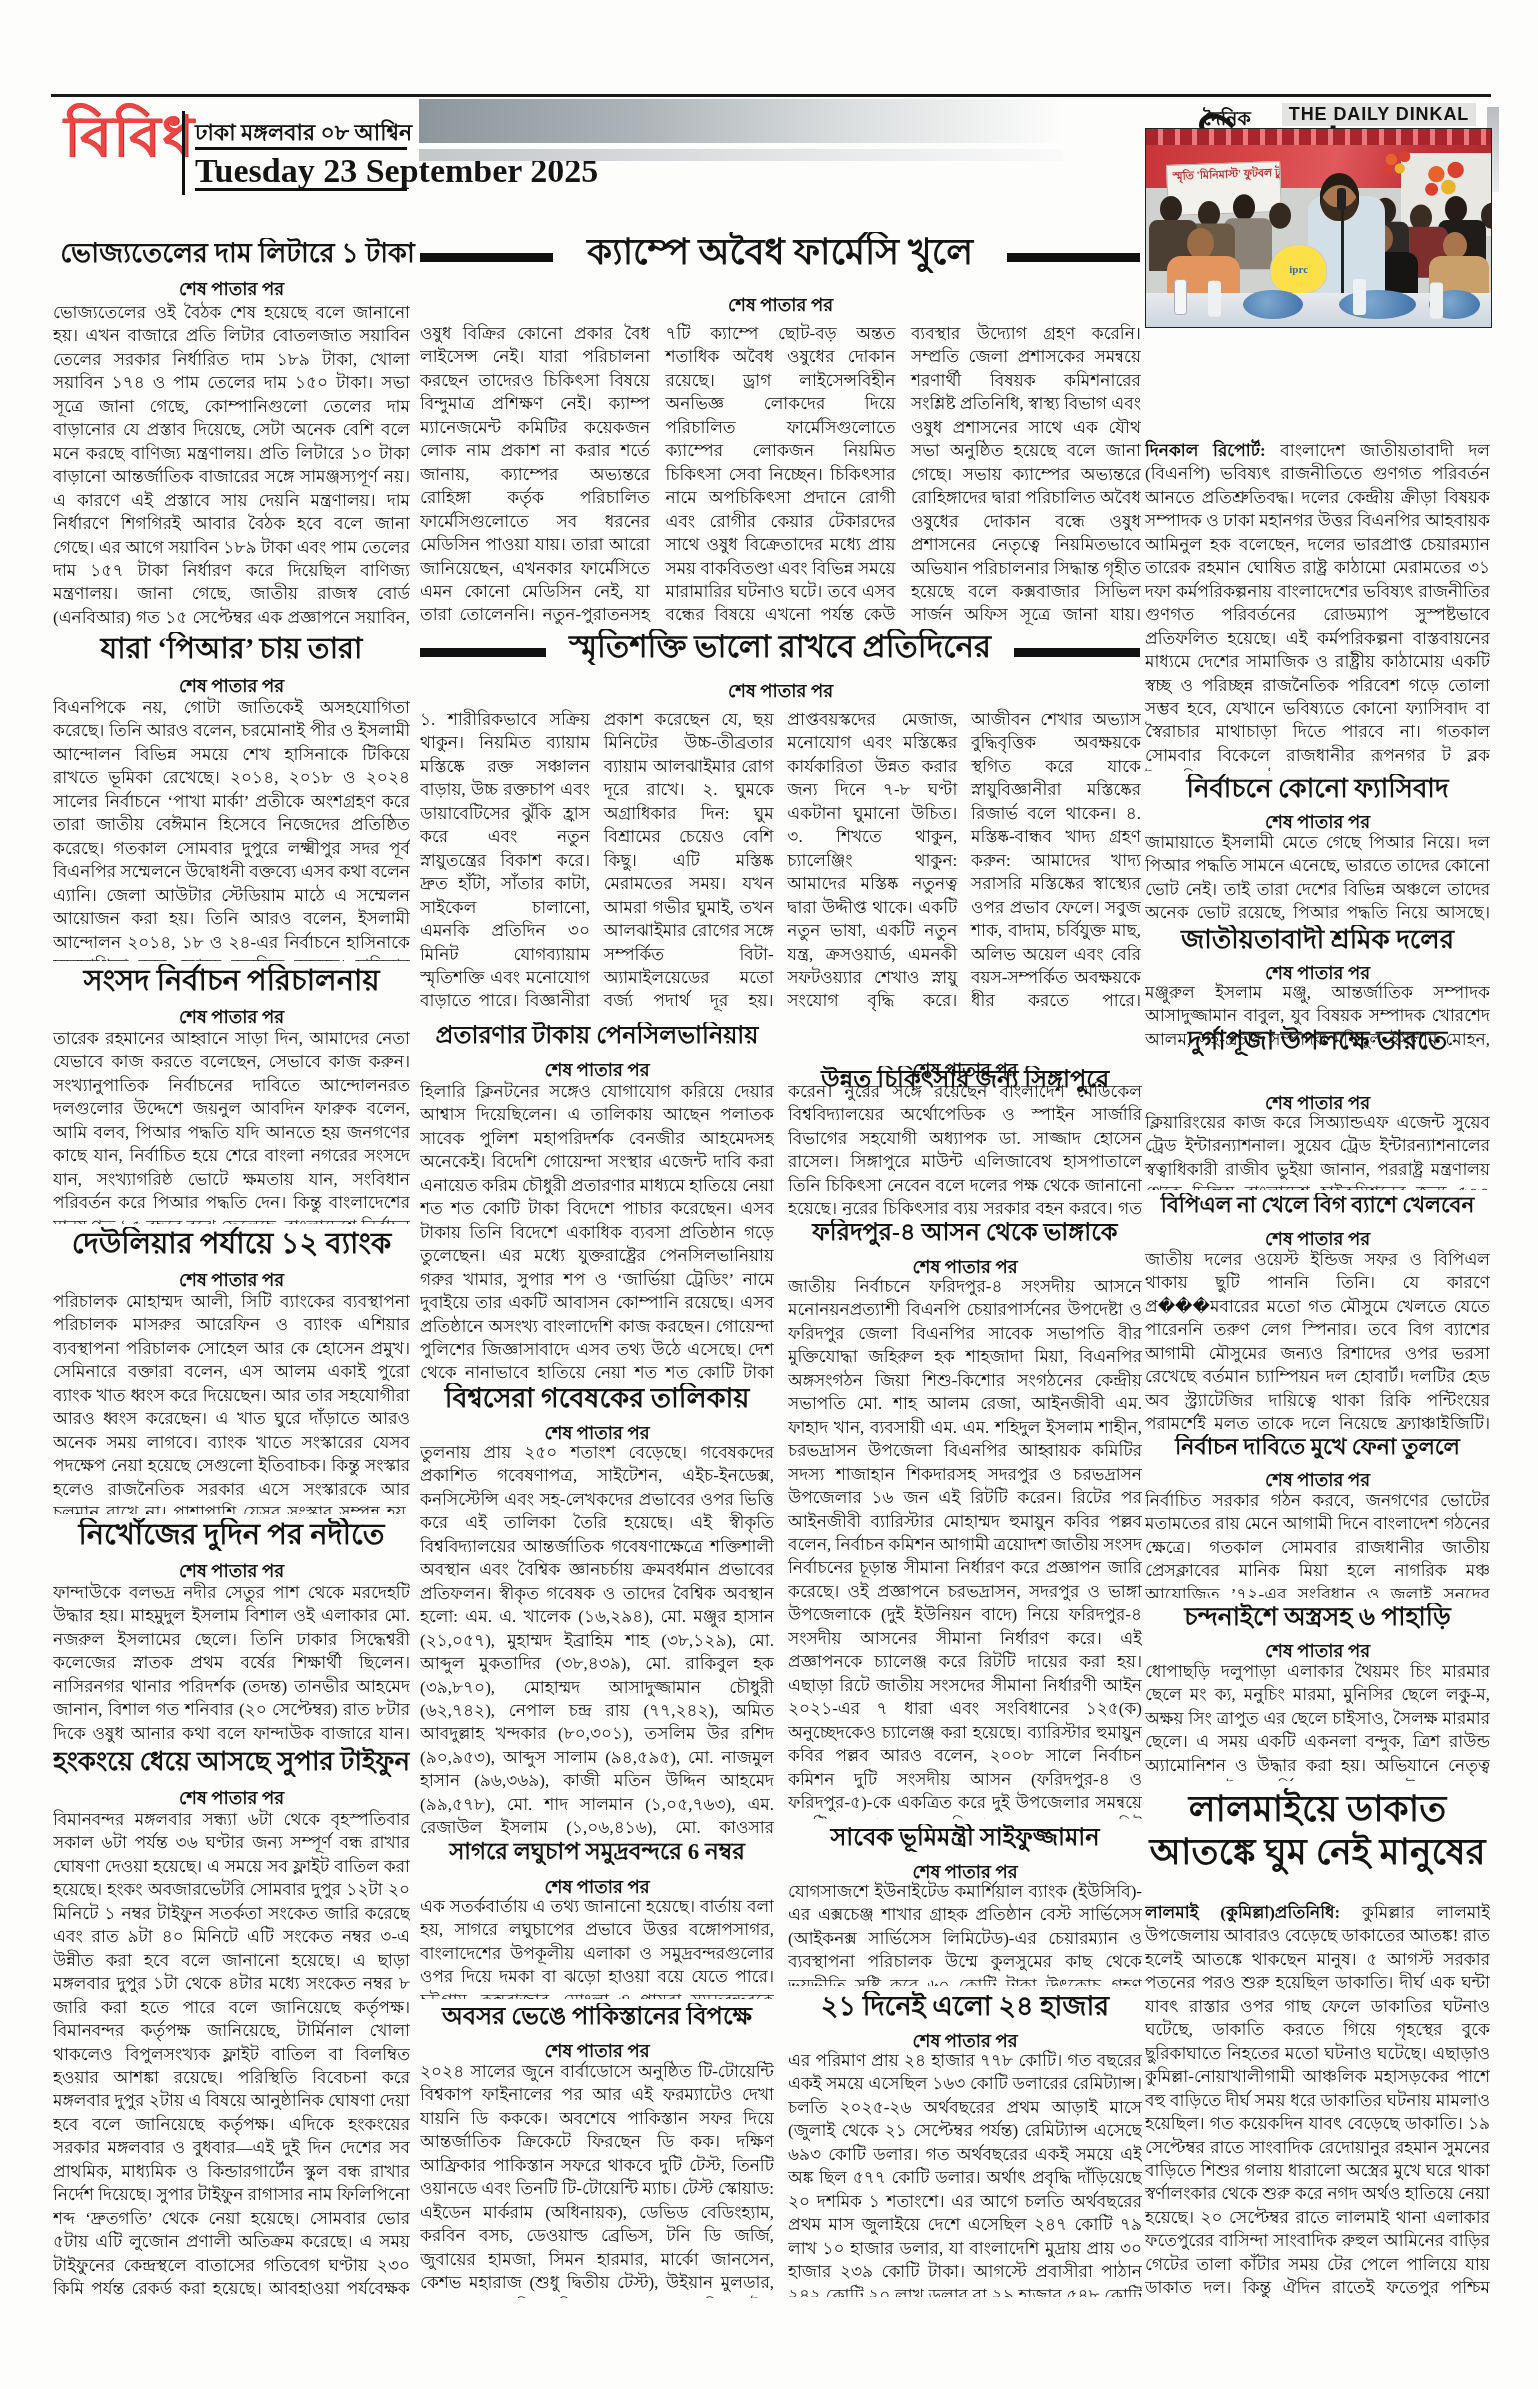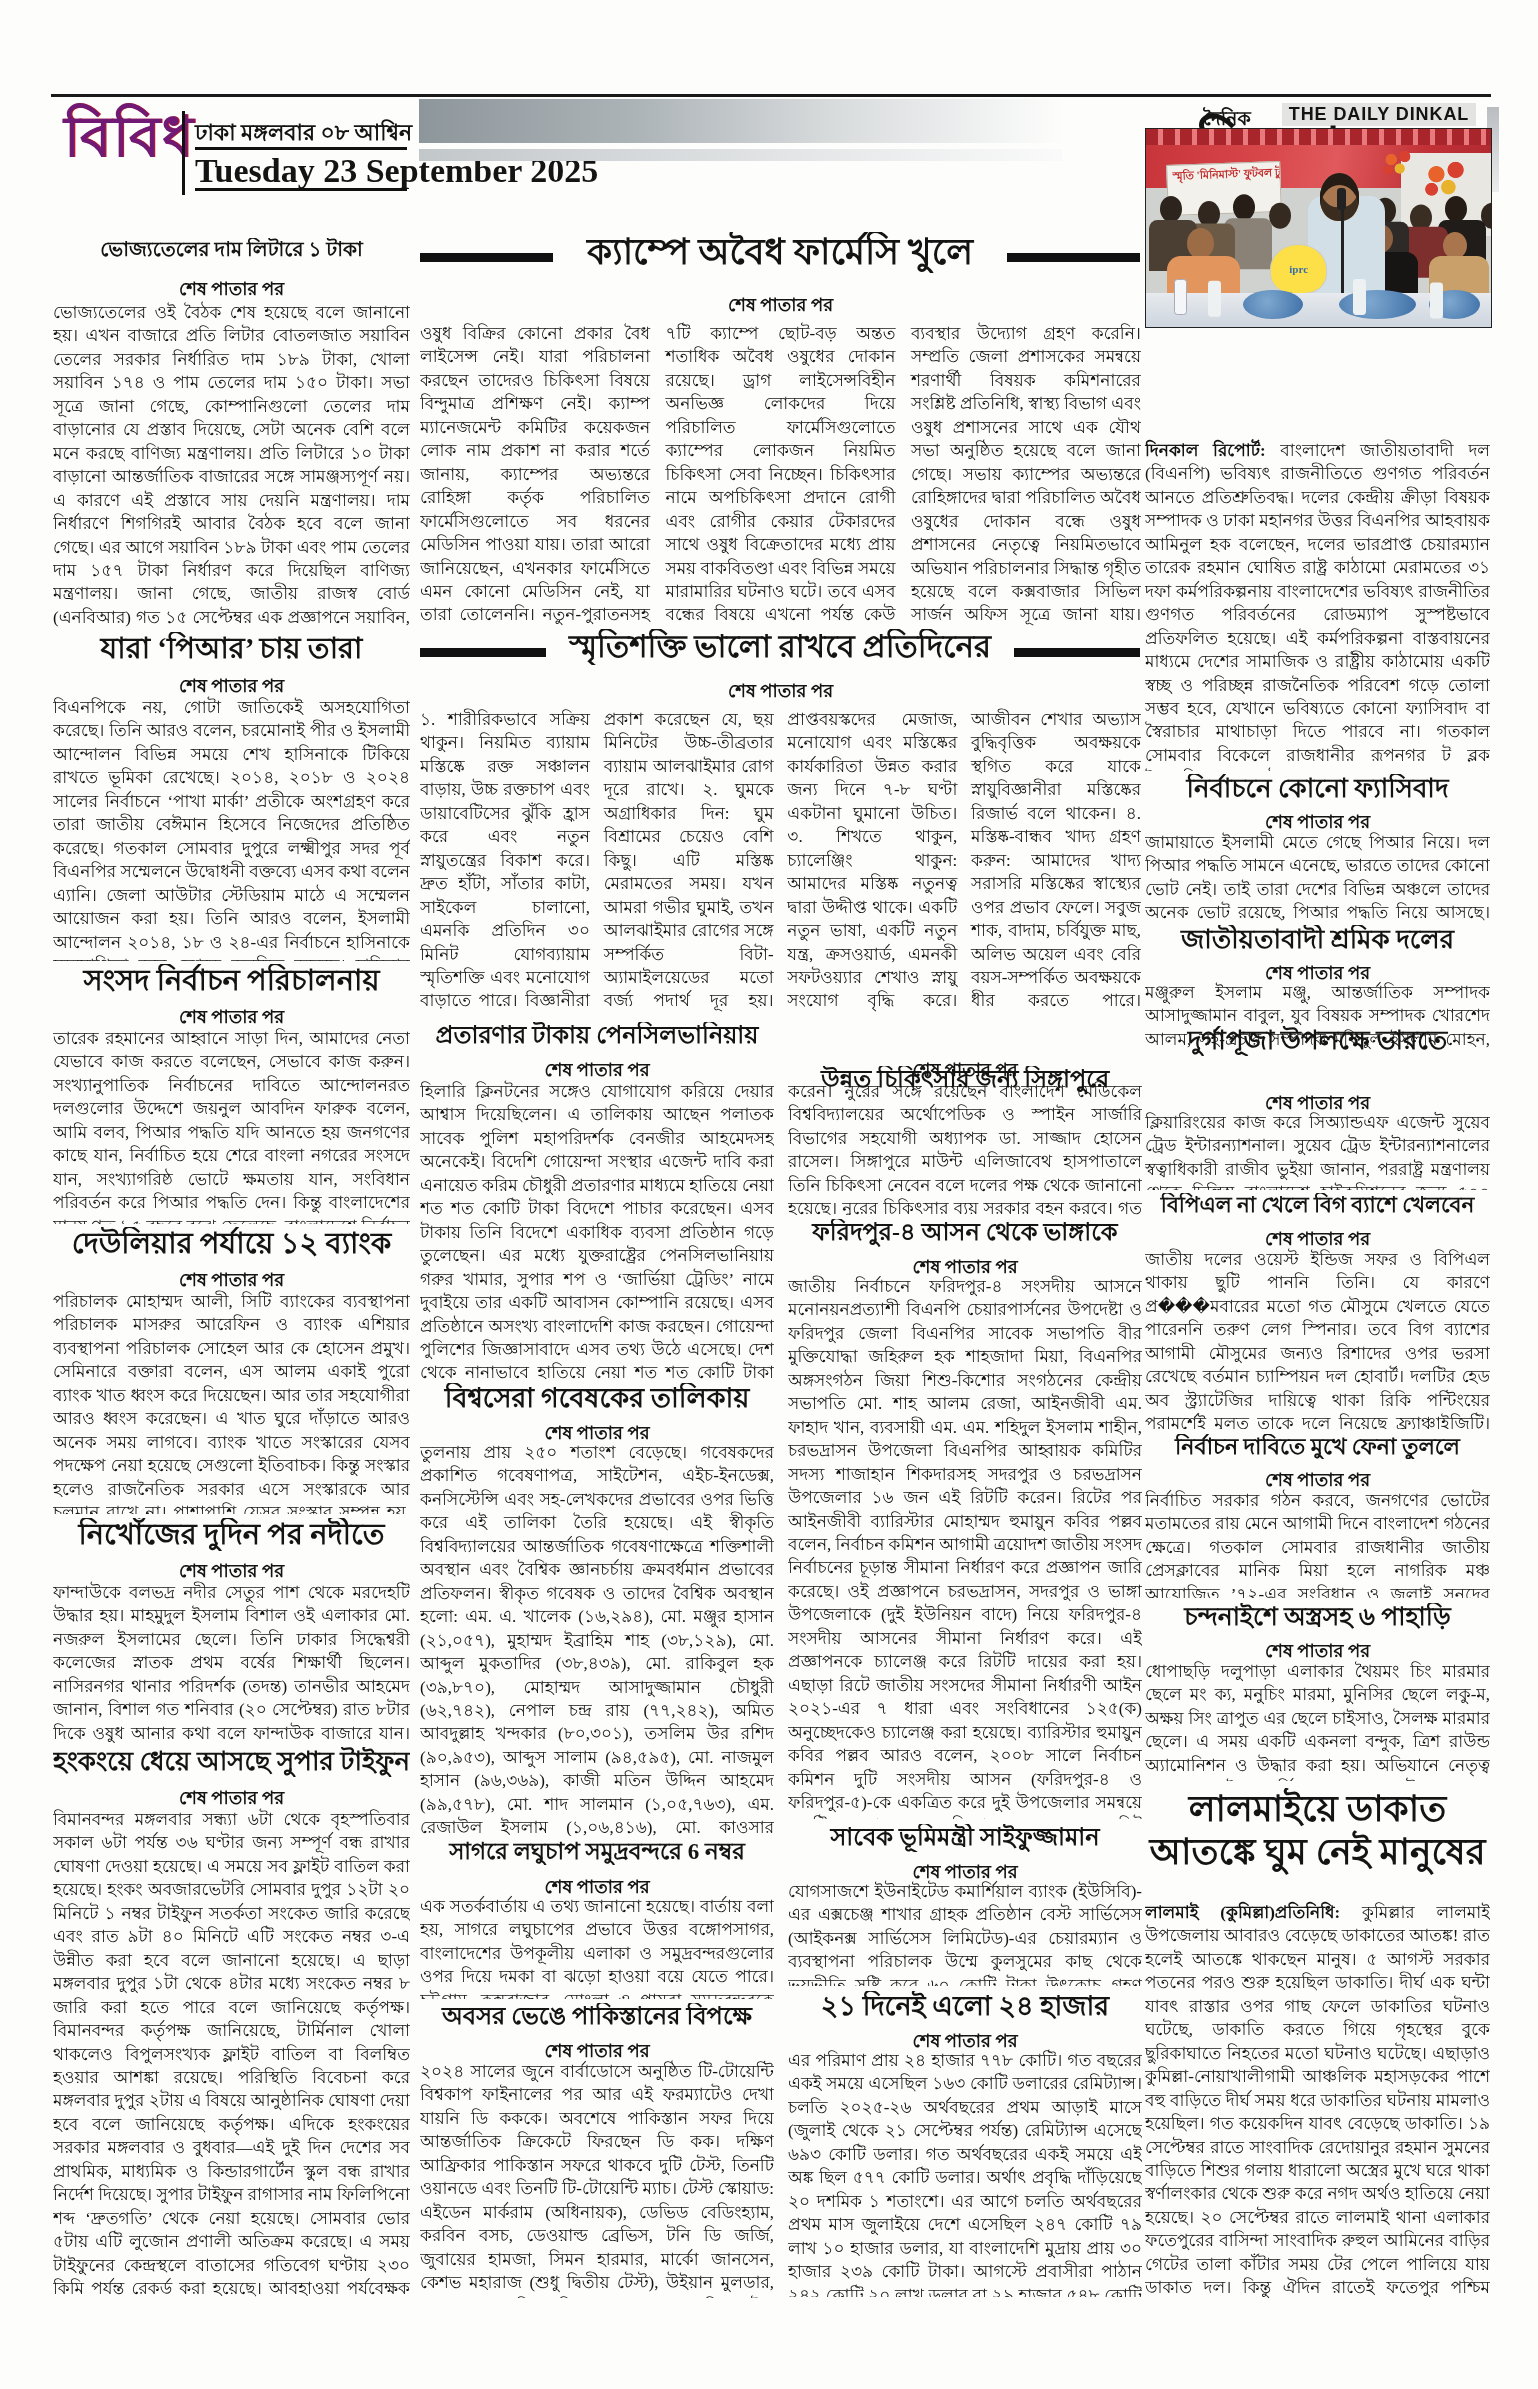--- a/index.html
+++ b/index.html
@@ -1,21 +1,21 @@
 <!DOCTYPE html>
 <html lang="bn" style="font-size:13.7px"><head>
 <meta charset="utf-8">
 <style>
   html,body{margin:0;padding:0;background:#e9e9e6;}
   #page{position:relative;width:1538px;height:2389px;background:#fdfdfb;overflow:hidden;
         font-family:"Liberation Serif","DejaVu Serif",serif;color:#141414;}
   .abs{position:absolute;}
   
   .toprule{background:#1a1a1a;height:2.6px;}
-  .seclogo{color:#701a75;font-weight:bold;font-size:56px;line-height:1;letter-spacing:1.7px;
+  .seclogo{color:#ef4444;font-weight:bold;font-size:56px;line-height:1;letter-spacing:1.7px;
            text-shadow:0.9px 0 #cf1b1b;}
   .vbar{background:#111;width:2.6px;}
   .datebn{font-weight:bold;font-size:22px;white-space:nowrap;}
   .dateen{font-weight:bold;font-size:34px;white-space:nowrap;font-family:"Liberation Serif",serif;}
   .daterule{background:#111;height:2.6px;}
   .graybar{background:linear-gradient(90deg,#8d969b 0%,#aeb5b9 35%,#d9dcdd 65%,#f4f5f5 92%,#fdfdfb 100%);}
   .graybar2{background:linear-gradient(90deg,#c2c7ca 0%,#e4e6e7 60%,#fafafa 100%);}
   .brandbn{font-weight:900;font-size:60px;line-height:1;letter-spacing:0.9px;}
   .brandsm{font-weight:bold;font-size:19px;}
   .branden{font-weight:bold;font-size:18px;background:#e3e3e1;padding:0.9px 6.8px;letter-spacing:0.9px;
@@ -77,21 +77,21 @@
   <div class="abs daterule" style="left:195px;top:188px;width:212px;"></div>
   <div class="abs graybar" style="left:419px;top:99px;width:643px;height:44px;"></div>
   <div class="abs graybar2" style="left:419px;top:149px;width:643px;height:12px;"></div>
   <div class="abs brandsm" style="left:1203px;top:104px;">দৈনিক</div>
   <div class="abs branden" style="left:1282px;top:103px;">THE DAILY DINKAL</div>
   <div class="abs brandbn" style="left:1196px;top:120px;">দিনকাল</div>
   <div class="abs tagline" style="left:1243px;top:183px;">দেশ ও জনগণের কথা বলে</div>
   <div class="abs pageno" style="left:1453px;top:126px;">৭</div>
   <div class="abs pagenostrip" style="left:1487px;top:107px;width:12px;height:85px;"></div>
 
-  <div class="abs hl" style="left:53px;top:238px;width:357px;font-size:20px;">ভোজ্যতেলের দাম লিটারে ১ টাকা</div>
+  <div class="abs hl" style="left:59px;top:238px;width:357px;font-size:27px;">ভোজ্যতেলের দাম লিটারে ১ টাকা</div>
   <div class="abs sub" style="left:53px;top:275px;width:357px;">শেষ পাতার পর</div>
   <div class="abs body" style="left:53px;top:301px;width:357px;height:326px;">ভোজ্যতেলের ওই বৈঠক শেষ হয়েছে বলে জানানো হয়। এখন বাজারে প্রতি লিটার বোতলজাত সয়াবিন তেলের সরকার নির্ধারিত দাম ১৮৯ টাকা, খোলা সয়াবিন ১৭৪ ও পাম তেলের দাম ১৫০ টাকা। সভা সূত্রে জানা গেছে, কোম্পানিগুলো তেলের দাম বাড়ানোর যে প্রস্তাব দিয়েছে, সেটা অনেক বেশি বলে মনে করছে বাণিজ্য মন্ত্রণালয়। প্রতি লিটারে ১০ টাকা বাড়ানো আন্তর্জাতিক বাজারের সঙ্গে সামঞ্জস্যপূর্ণ নয়। এ কারণে এই প্রস্তাবে সায় দেয়নি মন্ত্রণালয়। দাম নির্ধারণে শিগগিরই আবার বৈঠক হবে বলে জানা গেছে। এর আগে সয়াবিন ১৮৯ টাকা এবং পাম তেলের দাম ১৫৭ টাকা নির্ধারণ করে দিয়েছিল বাণিজ্য মন্ত্রণালয়। জানা গেছে, জাতীয় রাজস্ব বোর্ড (এনবিআর) গত ১৫ সেপ্টেম্বর এক প্রজ্ঞাপনে সয়াবিন, সানফ্লাওয়ার, পাম ও ভুট্টার তেল আমদানিতে এক শতাংশ উৎসে কর বসিয়েছে। যা ভোজ্যতেলের দামে প্রভাব ফেলছে বলেও জানান ব্যবসায়ীরা।</div>
 
   <div class="abs hl" style="left:53px;top:632px;width:357px;font-size:29px;">যারা ‘পিআর’ চায় তারা</div>
   <div class="abs sub" style="left:53px;top:672px;width:357px;">শেষ পাতার পর</div>
   <div class="abs body" style="left:53px;top:696px;width:357px;height:265px;">বিএনপিকে নয়, গোটা জাতিকেই অসহযোগিতা করেছে। তিনি আরও বলেন, চরমোনাই পীর ও ইসলামী আন্দোলন বিভিন্ন সময়ে শেখ হাসিনাকে টিকিয়ে রাখতে ভূমিকা রেখেছে। ২০১৪, ২০১৮ ও ২০২৪ সালের নির্বাচনে ‘পাখা মার্কা’ প্রতীকে অংশগ্রহণ করে তারা জাতীয় বেঈমান হিসেবে নিজেদের প্রতিষ্ঠিত করেছে। গতকাল সোমবার দুপুরে লক্ষ্মীপুর সদর পূর্ব বিএনপির সম্মেলনে উদ্বোধনী বক্তব্যে এসব কথা বলেন এ্যানি। জেলা আউটার স্টেডিয়াম মাঠে এ সম্মেলন আয়োজন করা হয়। তিনি আরও বলেন, ইসলামী আন্দোলন ২০১৪, ১৮ ও ২৪-এর নির্বাচনে হাসিনাকে সহযোগিতা করে দেশকে কলঙ্কিত করেছে। হাসিনার স্থায়িত্ব বাড়িয়ে দেয়ার ক্ষেত্রে দালালিতে তারা মাখামাখি ছিলো। জামায়াতে ইসলামীর ভূমিকা এবং তারা ৮৬ ও ৯৬ সালে বিভিন্নভাবে শুধু আমাদের অসহযোগিতা করেনি, পুরো জাতিকে অসহযোগিতা করেছে। হাসিনাকে টিকিয়ে রাখার স্বার্থে তাদের সঙ্গে থেকে জাতীয় বেঈমান হিসেবে আত্মস্বীকৃত বেঈমান হিসেবে তারা বাংলাদেশে প্রতিষ্ঠিত হয়েছিল। জাতীয় বেঈমান হিসেবে এ দুই দল চিহ্নিত বলে মন্তব্য করেন এ্যানি। সদর উপজেলা পূর্ব বিএনপির আহবায়ক মাইন উদ্দিন চৌধুরী রিয়াজের সভাপতিত্বে এতে প্রধান অতিথি ছিলেন বিএনপি চেয়ারপারসনের উপদেষ্টা ইসমাইল জবি উল্লাহ। বক্তব্য রাখেন খালেদা জিয়ার উপদেষ্টা আবুল খায়ের ভূঁইয়াসহ বিএনপির স্থানীয় ও কেন্দ্রীয় নেতৃবৃন্দ।</div>
 
   <div class="abs hl" style="left:53px;top:964px;width:357px;font-size:29px;">সংসদ নির্বাচন পরিচালনায়</div>
   <div class="abs sub" style="left:53px;top:1003px;width:357px;">শেষ পাতার পর</div>
   <div class="abs body" style="left:53px;top:1027px;width:357px;height:197px;">তারেক রহমানের আহ্বানে সাড়া দিন, আমাদের নেতা যেভাবে কাজ করতে বলেছেন, সেভাবে কাজ করুন। সংখ্যানুপাতিক নির্বাচনের দাবিতে আন্দোলনরত দলগুলোর উদ্দেশে জয়নুল আবদিন ফারুক বলেন, আমি বলব, পিআর পদ্ধতি যদি আনতে হয় জনগণের কাছে যান, নির্বাচিত হয়ে শেরে বাংলা নগরের সংসদে যান, সংখ্যাগরিষ্ঠ ভোটে ক্ষমতায় যান, সংবিধান পরিবর্তন করে পিআর পদ্ধতি দেন। কিন্তু বাংলাদেশের মানুষ গত ১৫ বছরে বুঝে ফেলেছে, বাংলাদেশে নির্বাচন একটাই, আমার ভোট আমি দেবো, যাকে খুশি তাকে দেবো। সেই ভোটকে মৃত ব্যক্তির ভোট দ্বারা জালিয়াতি করেছে শেখ হাসিনা। এখন সেই হাসিনা দিল্লিতে বসে তার বাংলাদেশে বসে থাকার দোসরদের দিয়ে চক্রান্ত করছে। গণতন্ত্র ফোরামের সভাপতি ভিপি ইব্রাহিমের সভাপতিত্বে ও সাধারণ সম্পাদক ওবায়দুর রহমান টিপুর সঞ্চালনায় সমাবেশে বিএনপির ধর্ম বিষয়ক সম্পাদক রফিকুল ইসলামসহ নেতৃবৃন্দ বক্তব্য রাখেন।</div>

